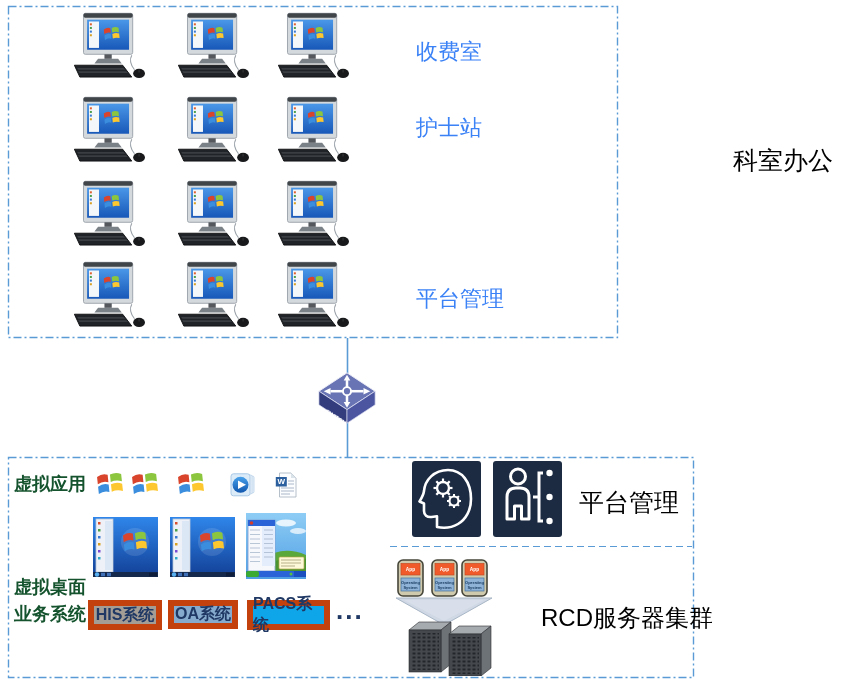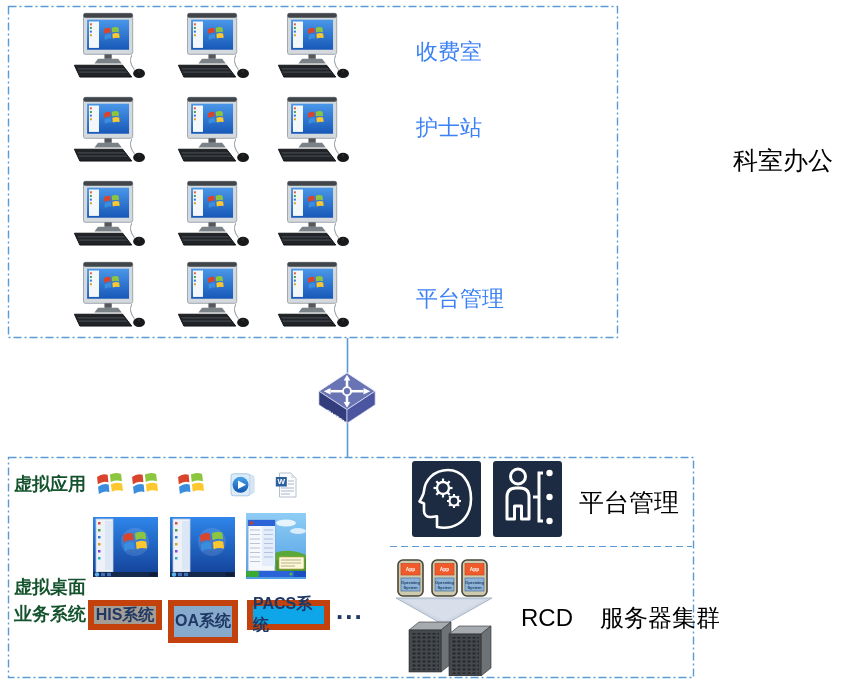--- a/index.html
+++ b/index.html
@@ -10,22 +10,22 @@
   .zone-label{font-family:"Liberation Serif",serif;font-size:25px;color:#000;line-height:30px;white-space:nowrap;text-align:center;}
   .row-label{font-family:"Liberation Serif",serif;font-size:22px;color:#3b82f6;line-height:28px;white-space:nowrap;}
   .col-label{font-family:"Liberation Sans",sans-serif;font-weight:700;font-size:18px;color:#14532d;line-height:22px;white-space:nowrap;}
   .sys-btn{font-family:"Liberation Sans",sans-serif;font-weight:700;font-size:16px;color:#1F3864;
            display:flex;align-items:center;justify-content:center;border:6px solid #c2410c;box-sizing:border-box;}
   .btn-his{background:#a39d96;}
   .btn-oa{background:#87abcd;}
   .btn-pacs{background:#0ea5e9;}
   .dots{color:#1F3864;font-weight:700;font-size:26px;letter-spacing:2px;line-height:26px;}
   .pcsvg{position:absolute;width:82px;height:70px;}
-  .rcd-en{font-family:"Liberation Sans",sans-serif;font-size:24px;color:#000;}
-  .rcd-cn{font-family:"Liberation Serif",serif;font-size:24px;color:#000;margin-left:27px;}
+  .rcd-en{font-family:"Liberation Sans",sans-serif;font-size:24px;color:#000;margin-left:20px;}
+  .rcd-cn{font-family:"Liberation Serif",serif;font-size:24px;color:#000;}
 </style>
 </head>
 <body>
 
 <div class="canvas">
 
   <svg width="0" height="0" style="position:absolute" aria-hidden="true">
     <defs>
       <linearGradient id="scrg" x1="0" y1="0" x2="0" y2="1">
         <stop offset="0" stop-color="#4a97e8"></stop>
@@ -317,21 +317,21 @@
     </svg>
   <svg class="abs" style="left:170px;top:517px;width:65px;height:60px">
       <use href="#win7desk"></use>
     </svg>
   <svg class="abs" style="left:246px;top:513px;width:60px;height:66px">
       <use href="#xpdesk"></use>
     </svg>
 
   <div class="abs col-label" style="left:14px;top:603px">业务系统</div>
   <div class="abs sys-btn btn-his" style="left:88px;top:600px;width:74px;height:30px">HIS系统</div>
-  <div class="abs sys-btn btn-oa" style="left:168px;top:600px;width:70px;height:43px">OA系统</div>
+  <div class="abs sys-btn btn-oa" style="left:168px;top:600px;width:70px;height:29px">OA系统</div>
   <div class="abs sys-btn btn-pacs" style="left:247px;top:600px;width:83px;height:30px">PACS系统</div>
   <div class="abs dots" style="left:336px;top:597px">...</div>
 
   <svg class="abs" style="left:412px;top:461px;width:69px;height:76px">
       <use href="#brainicon"></use>
     </svg>
   <svg class="abs" style="left:493px;top:461px;width:69px;height:76px">
       <use href="#personicon"></use>
     </svg>
   <div class="abs zone-label" style="left:579px;top:488px">平台管理</div>

